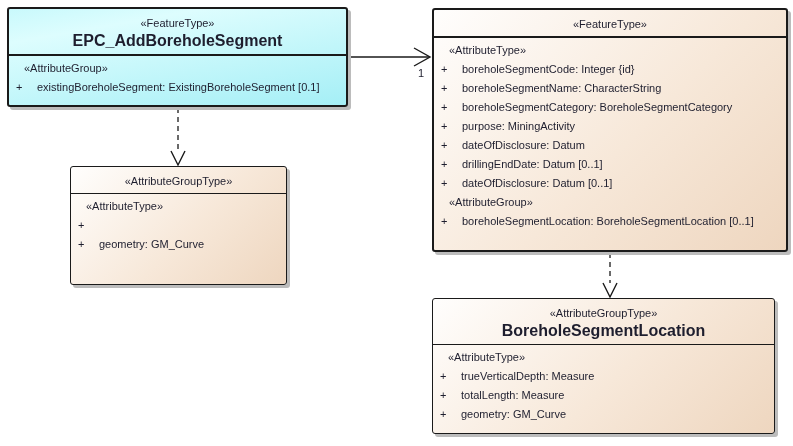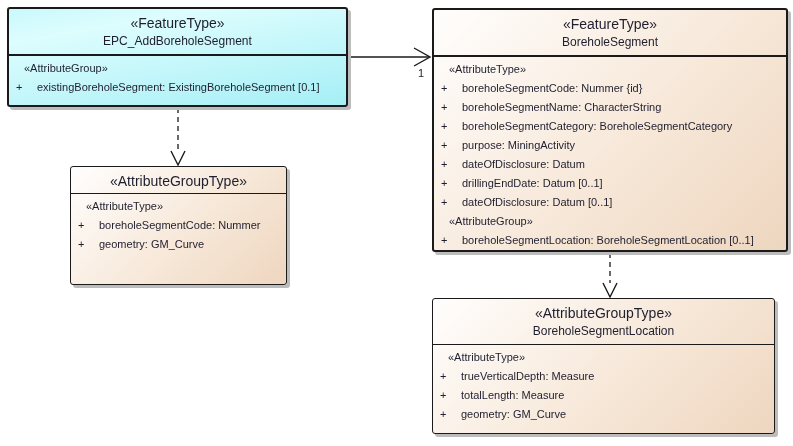--- a/index.html
+++ b/index.html
@@ -32,22 +32,22 @@
   .box.bold { border-width: 2px; }
   .box.feature-cyan {
     background: linear-gradient(170deg, var(--feature-top,#c9f9fc) 0%, #ddfdfe 22%, var(--feature-bottom,#a5eff6) 100%);
   }
   .hdr {
     border-bottom: 1px solid var(--border, #1a1a1a);
     text-align: center;
     padding: 7px 4px 5px 4px;
   }
   .box.bold .hdr { border-bottom-width: 2px; }
-  .stereo  { font-size: 14px; line-height: 14px; }
-  .name    { font-size: 12px; font-weight: normal; line-height: 16px; padding-top: 3px; }
+  .stereo  { font-size: 11px; line-height: 14px; }
+  .name    { font-size: 16px; font-weight: bold; line-height: 16px; padding-top: 3px; }
   .body    { padding: 3px 6px 0 0; font-size: 11px; }
   .sec-title { line-height: 19px; padding-left: 15px; }
   .row     { display: flex; line-height: 19px; }
   .row .vis { flex: 0 0 21px; padding-left: 7px; }
   .row .txt { flex: 1 1 auto; white-space: nowrap; }
   .mult-label {
     position: absolute;
     left: 414px; top: 67px; width: 14px;
     font-size: 11px; text-align: center;
   }
@@ -84,27 +84,26 @@
       <div class="row">
         <span class="vis">+</span>
         <span class="txt">existingBoreholeSegment: ExistingBoreholeSegment [0.1]</span>
       </div>
     </div>
   </div>
 
   <div class="box bold" style="left:432px; top:8px; width:356px; height:244px;">
     <div class="hdr">
       <div class="stereo">«FeatureType»</div>
-      <div class="name">BoreholeSegment</div>
     </div>
     <div class="body">
       <div class="sec-title">«AttributeType»</div>
       <div class="row">
         <span class="vis">+</span>
-        <span class="txt">boreholeSegmentCode: Nummer {id}</span>
+        <span class="txt">boreholeSegmentCode: Integer {id}</span>
       </div>
       <div class="row">
         <span class="vis">+</span>
         <span class="txt">boreholeSegmentName: CharacterString</span>
       </div>
       <div class="row">
         <span class="vis">+</span>
         <span class="txt">boreholeSegmentCategory: BoreholeSegmentCategory</span>
       </div>
       <div class="row">
@@ -132,21 +131,20 @@
   </div>
 
   <div class="box" style="left:70px; top:166px; width:217px; height:119px;">
     <div class="hdr">
       <div class="stereo">«AttributeGroupType»</div>
     </div>
     <div class="body">
       <div class="sec-title">«AttributeType»</div>
       <div class="row">
         <span class="vis">+</span>
-        <span class="txt">boreholeSegmentCode: Nummer</span>
       </div>
       <div class="row">
         <span class="vis">+</span>
         <span class="txt">geometry: GM_Curve</span>
       </div>
     </div>
   </div>
 
   <div class="box" style="left:432px; top:298px; width:343px; height:136px;">
     <div class="hdr">

